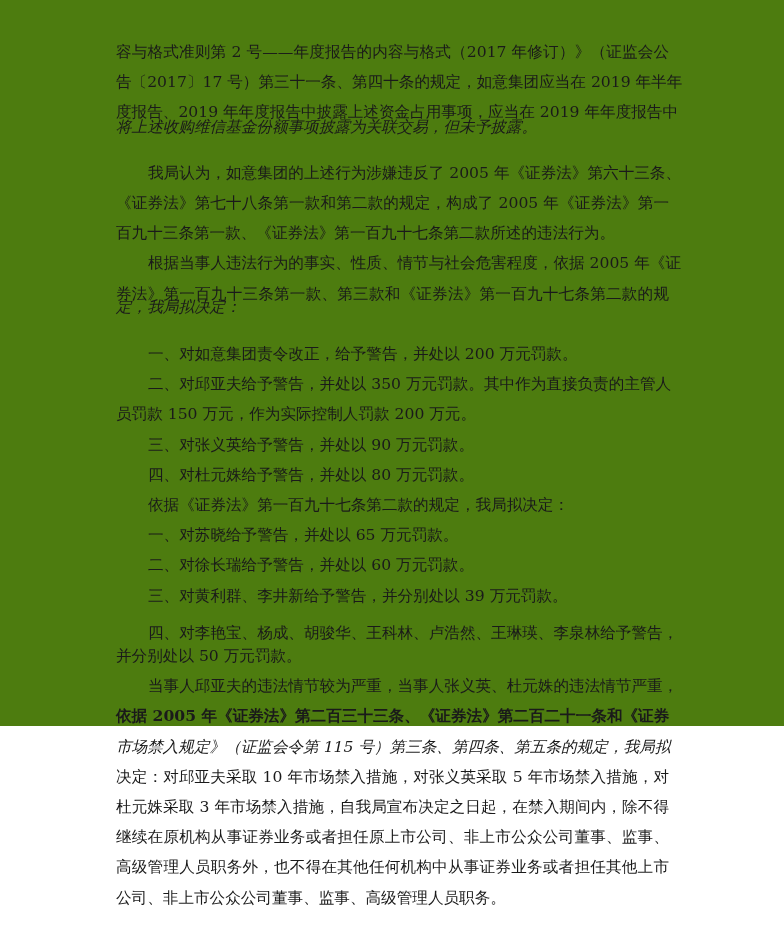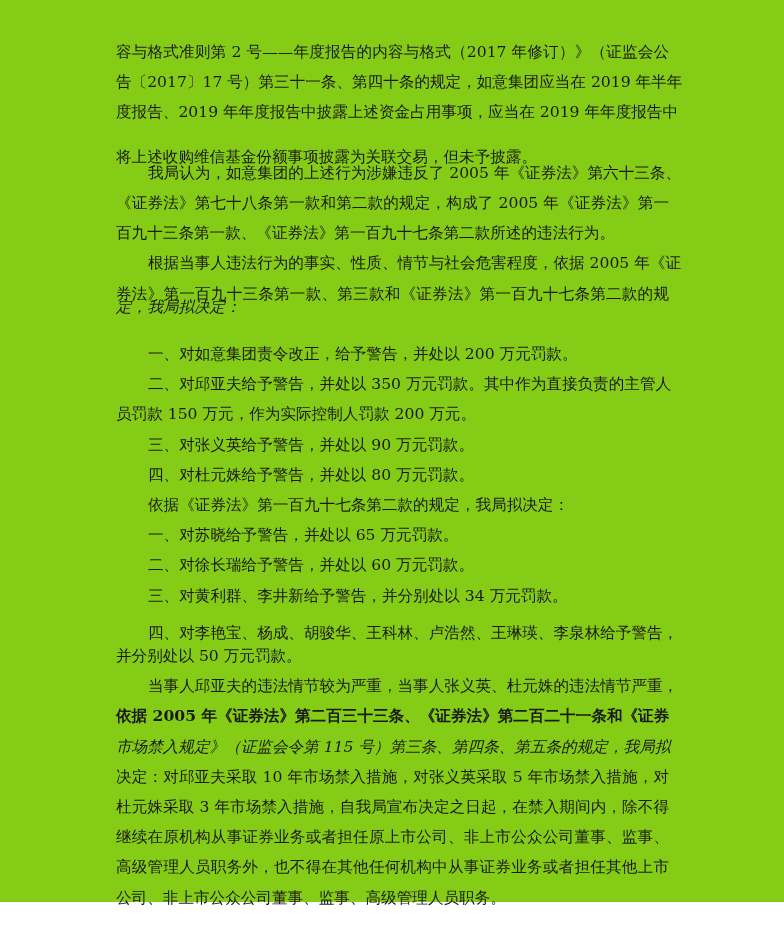--- a/index.html
+++ b/index.html
@@ -1,48 +1,48 @@
 <!DOCTYPE html>
 <html><head>
 <meta charset="utf-8">
 <style>
   html, body { margin:0; padding:0; background:#ffffff; }
   body { width:784px; height:946px; position:relative; overflow:hidden; }
-  .page { position:absolute; left:0; top:0; width:784px; height:902px; background:#84cc16; }
+  .page { position:absolute; left:0; top:0; width:784px; height:726px; background:#4d7c0f; }
   .line {
     position:absolute; left:116px; width:553px; height:22px; line-height:22px;
     font-family:"DejaVu Serif","Liberation Serif",serif;
     font-size:15.6px; color:#1a1a1a; white-space:nowrap; overflow:visible;
   }
   .line.full { text-align:justify; text-align-last:justify; }
   .line.indent { padding-left:32px; width:521px; }
 </style>
 </head>
 <body>
 
 <div class="page" id="page">
     <div class="line full" style="top: 41px;">容与格式准则第 2 号——年度报告的内容与格式（2017 年修订）》（证监会公</div>
     <div class="line full" style="top: 71.2px;">告〔2017〕17 号）第三十一条、第四十条的规定，如意集团应当在 2019 年半年</div>
     <div class="line full" style="top: 101.4px;">度报告、2019 年年度报告中披露上述资金占用事项，应当在 2019 年年度报告中</div>
-    <div class="line" style="top: 146px;">将上述收购维信基金份额事项披露为关联交易，但未予披露。</div>
+    <div class="line" style="top: 116px; font-style: italic;">将上述收购维信基金份额事项披露为关联交易，但未予披露。</div>
     <div class="line full indent" style="top: 161.8px;">我局认为，如意集团的上述行为涉嫌违反了 2005 年《证券法》第六十三条、</div>
     <div class="line full" style="top: 192px;">《证券法》第七十八条第一款和第二款的规定，构成了 2005 年《证券法》第一</div>
     <div class="line" style="top: 222.2px;">百九十三条第一款、《证券法》第一百九十七条第二款所述的违法行为。</div>
     <div class="line full indent" style="top: 252.4px;">根据当事人违法行为的事实、性质、情节与社会危害程度，依据 2005 年《证</div>
     <div class="line full" style="top: 282.6px;">券法》第一百九十三条第一款、第三款和《证券法》第一百九十七条第二款的规</div>
     <div class="line" style="top: 296px; font-style: italic;">定，我局拟决定：</div>
     <div class="line indent" style="top: 343px;">一、对如意集团责令改正，给予警告，并处以 200 万元罚款。</div>
     <div class="line full indent" style="top: 373.2px;">二、对邱亚夫给予警告，并处以 350 万元罚款。其中作为直接负责的主管人</div>
     <div class="line" style="top: 403.4px;">员罚款 150 万元，作为实际控制人罚款 200 万元。</div>
     <div class="line indent" style="top: 433.6px;">三、对张义英给予警告，并处以 90 万元罚款。</div>
     <div class="line indent" style="top: 463.8px;">四、对杜元姝给予警告，并处以 80 万元罚款。</div>
     <div class="line indent" style="top: 494px;">依据《证券法》第一百九十七条第二款的规定，我局拟决定：</div>
     <div class="line indent" style="top: 524.2px;">一、对苏晓给予警告，并处以 65 万元罚款。</div>
     <div class="line indent" style="top: 554.4px;">二、对徐长瑞给予警告，并处以 60 万元罚款。</div>
-    <div class="line indent" style="top: 584.6px;">三、对黄利群、李井新给予警告，并分别处以 34 万元罚款。</div>
+    <div class="line indent" style="top: 584.6px;">三、对黄利群、李井新给予警告，并分别处以 39 万元罚款。</div>
     <div class="line full indent" style="top: 622px;">四、对李艳宝、杨成、胡骏华、王科林、卢浩然、王琳瑛、李泉林给予警告，</div>
     <div class="line" style="top: 645px;">并分别处以 50 万元罚款。</div>
     <div class="line full indent" style="top: 675.2px;">当事人邱亚夫的违法情节较为严重，当事人张义英、杜元姝的违法情节严重，</div>
     <div class="line full" style="top: 705.4px; font-weight: bold;">依据 2005 年《证券法》第二百三十三条、《证券法》第二百二十一条和《证券</div>
     <div class="line full" style="top: 735.6px; font-style: italic;">市场禁入规定》（证监会令第 115 号）第三条、第四条、第五条的规定，我局拟</div>
     <div class="line full" style="top: 765.8px;">决定：对邱亚夫采取 10 年市场禁入措施，对张义英采取 5 年市场禁入措施，对</div>
     <div class="line full" style="top: 796px;">杜元姝采取 3 年市场禁入措施，自我局宣布决定之日起，在禁入期间内，除不得</div>
     <div class="line full" style="top: 856.4px;">高级管理人员职务外，也不得在其他任何机构中从事证券业务或者担任其他上市</div>
     <div class="line full" style="top: 826.2px;">继续在原机构从事证券业务或者担任原上市公司、非上市公众公司董事、监事、</div>
     <div class="line" style="top: 886.6px;">公司、非上市公众公司董事、监事、高级管理人员职务。</div>

